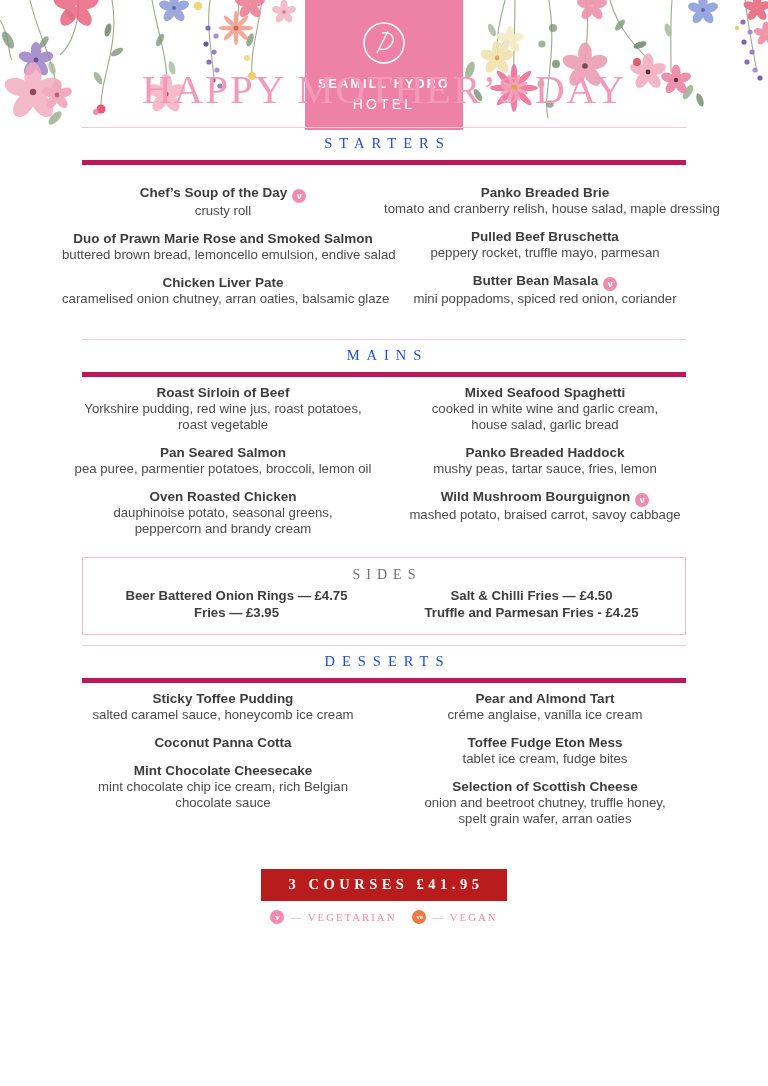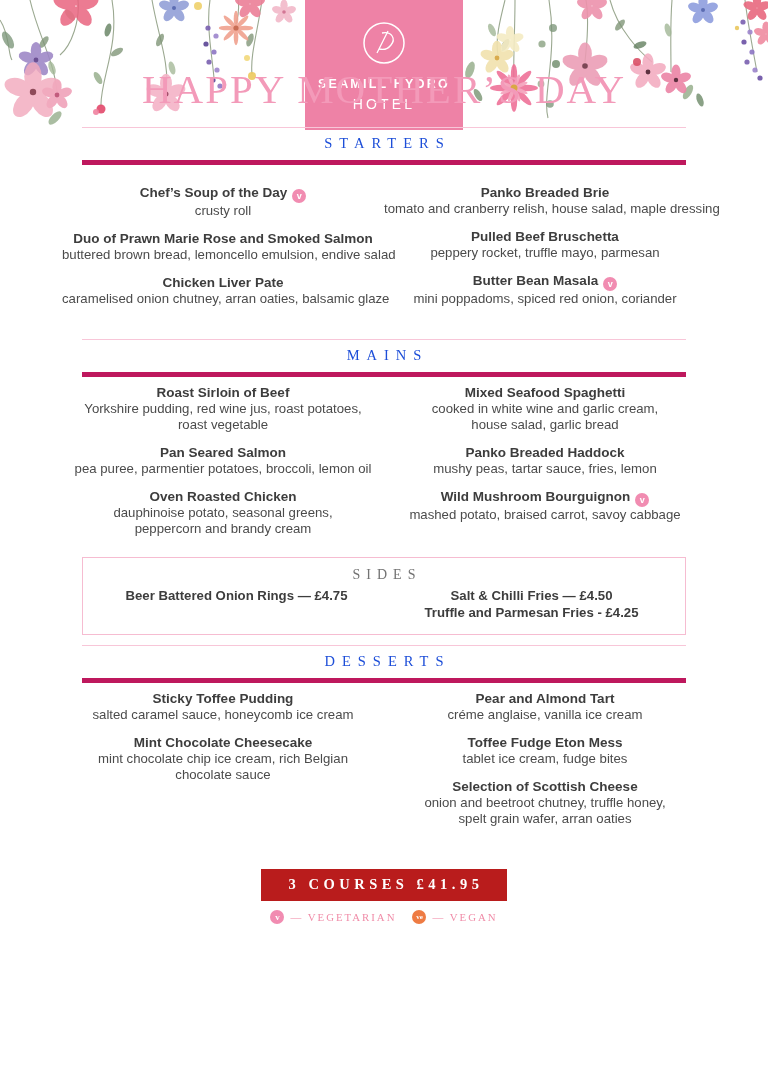--- a/index.html
+++ b/index.html
@@ -271,38 +271,40 @@
           <div class="item-desc">mashed potato, braised carrot, savoy cabbage</div>
         </div>
       </div>
     </div>
 
     <div class="sides-box">
       <div class="sides-title">SIDES</div>
       <div class="sides-cols">
         <div class="sides-col">
           <div class="side-line">Beer Battered Onion Rings — £4.75</div>
+          <div class="side-line">Fries — £3.95</div>
         </div>
         <div class="sides-col">
           <div class="side-line">Salt &amp; Chilli Fries — £4.50</div>
           <div class="side-line">Truffle and Parmesan Fries - £4.25</div>
         </div>
       </div>
     </div>
 
     <div class="sec sec-desserts">
       <div class="sec-head">DESSERTS</div>
     </div>
     <div class="cols cols-tight">
       <div class="col">
         <div class="item">
           <div class="item-title">Sticky Toffee Pudding</div>
           <div class="item-desc">salted caramel sauce, honeycomb ice cream</div>
         </div>
         <div class="item">
+          <div class="item-title">Coconut Panna Cotta</div>
         </div>
         <div class="item">
           <div class="item-title">Mint Chocolate Cheesecake</div>
           <div class="item-desc">mint chocolate chip ice cream, rich Belgian
 chocolate sauce</div>
         </div>
       </div>
       <div class="col">
         <div class="item">
           <div class="item-title">Pear and Almond Tart</div>

